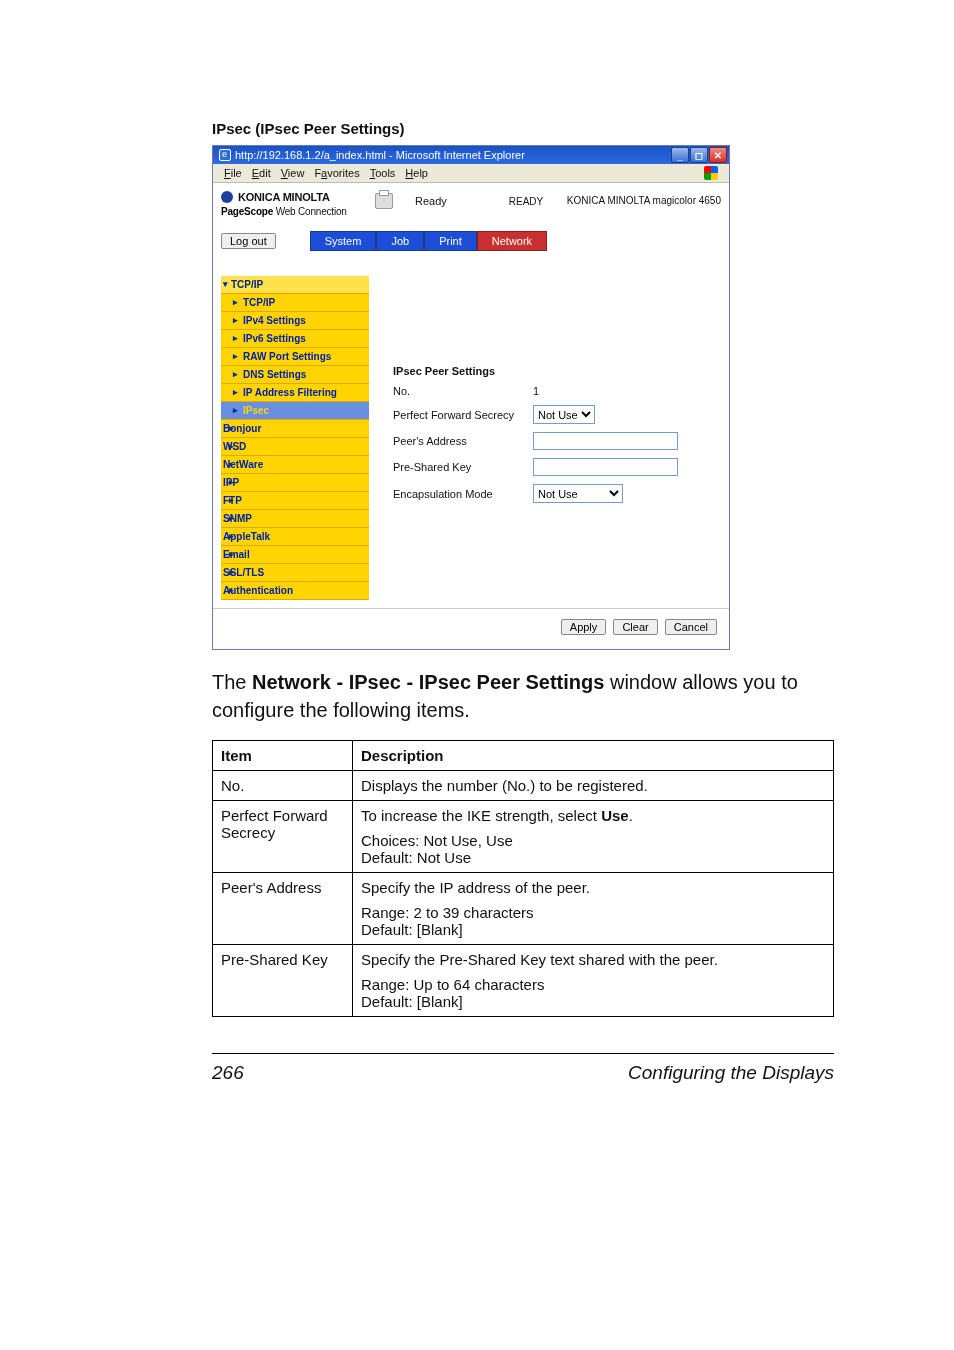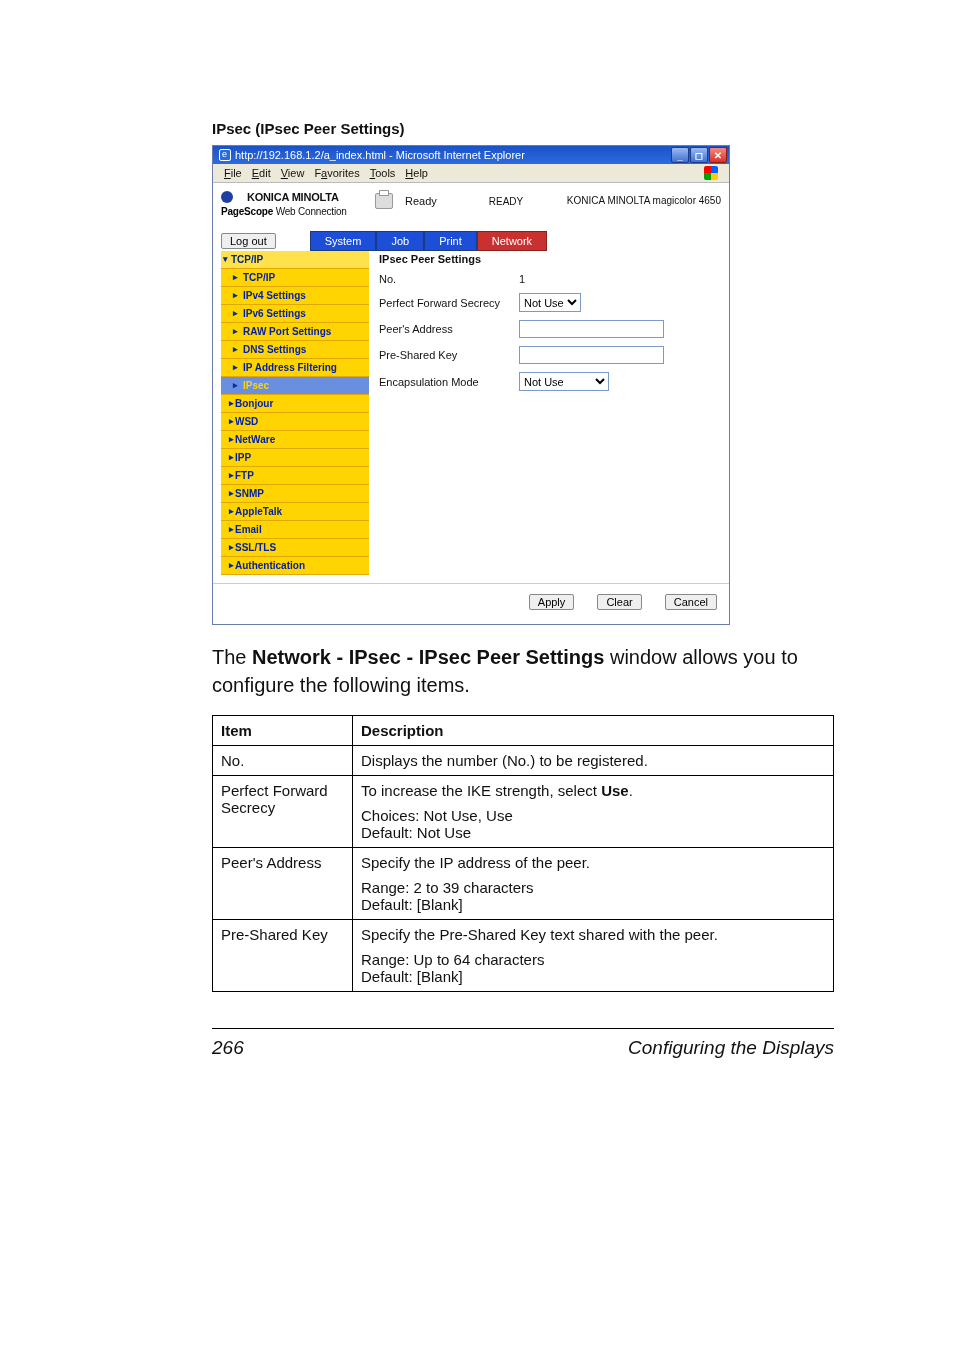--- a/index.html
+++ b/index.html
@@ -73,55 +73,55 @@
 
   .page-body {
     padding: 8px;
     border-bottom: 1px solid #ccc;
   }
   .header-row {
     display:flex; align-items:flex-start;
     gap: 14px;
   }
   .brand-box { width: 140px; }
-  .km-logo { display:flex; align-items:flex-end; gap:14px; font-size:11px; font-weight:bold; letter-spacing:-0.2px; }
+  .km-logo { display:flex; align-items:flex-end; gap:5px; font-size:11px; font-weight:bold; letter-spacing:-0.2px; }
   .km-bullet { width:12px; height:12px; border-radius:50%; background:#1e3fa0; display:inline-block; }
   .pagescope { font-size:10px; margin-top:3px; letter-spacing:-0.2px; }
   .pagescope .ps{ font-weight:bold; font-size:10px; color:#000; }
-  .header-mid { flex:1; display:flex; align-items:center; gap:12px; padding-top:2px;}
+  .header-mid { flex:1; display:flex; align-items:center; gap:22px; padding-top:2px;}
   .printer-icon { width:18px; height:16px; background:#ddd; border:1px solid #999; border-radius:2px; position:relative; }
   .printer-icon::before { content:""; position:absolute; top:-4px; left:3px; right:3px; height:4px; background:#fff; border:1px solid #999; }
   .header-right { font-size:10px; text-align:right; padding-top:4px; min-width:160px;}
 
   .actions-row { margin-top: 14px; display:flex; align-items:center; }
   .btn {
     font-size: 11px; padding: 1px 8px;
     background: #efefef; border:1px solid #888; border-radius:2px;
     cursor:pointer;
     text-align:center;
   }
   .tabs { margin-left: 34px; display:flex; gap:0; }
   .tab {
     font-size: 11px; color:#fff; padding:3px 14px;
     background:#1d4ed8; border:1px solid #1a3c82; cursor:pointer;
   }
   .tab.sel { background:#c93030; border-color:#8a1f1f; }
 
-  .content-area { display:flex; margin-top:0; gap:4px; }
+  .content-area { display:flex; margin-top:25px; gap:18px;align-items:center; }
   .sidebar { width: 148px; font-size: 10px; }
   .nav-item, .nav-group {
     display:block; width:100%;
     padding: 3px 6px 3px 10px;
     border-bottom: 1px solid #e0a800;
     text-align:left;
     cursor:pointer;
     position:relative;
   }
   .nav-group { background: #ffe24b; font-weight:bold; color:#00247d; }
-  .nav-item  { background: #ffd400; color:#0020aa; font-weight:bold; padding-left:14px; }
+  .nav-item  { background: #ffd400; color:#0020aa; font-weight:bold; padding-left:2px; }
   .nav-item.sub { padding-left: 22px; }
   .nav-item.active { background: #6a8fe0; color: #ffd400; }
   .nav-item::before { content:"▸"; position:absolute; left:8px; color:#0030a0; font-size:9px; }
   .nav-item.sub::before { left:12px; }
   .nav-group::before { content:"▾"; position:absolute; left:2px; font-size:9px; color:#0030a0;}
 
   .main-panel { flex:1; font-size: 11px; padding: 2px 6px; }
   .panel-title { font-weight:bold; font-size:11px; margin-bottom:8px; }
   .form-row { display:flex; align-items:center; margin: 8px 0; }
   .form-label { width: 140px; }
@@ -129,21 +129,21 @@
     font-size: 11px; font-family: inherit;
   }
   .form-value input[type="text"]{
     width: 145px; border:1px solid #7a9acc; height:18px; padding:1px 3px;
   }
   .form-value select {
     border:1px solid #7a9acc; height:19px; background:#fff;
   }
 
   .footer-actions { text-align:right; padding: 10px 12px 14px; }
-  .footer-actions .btn { margin-left: 20px; }
+  .footer-actions .btn { margin-left: 4px; }
 
   
   .copy { margin: 14px 0 16px; line-height: 1.4; font-size:20px;}
   .copy .b { font-weight: bold; }
 
   
   table.desc {
     border-collapse: collapse;
     width: 100%;
     font-size: 15px;

